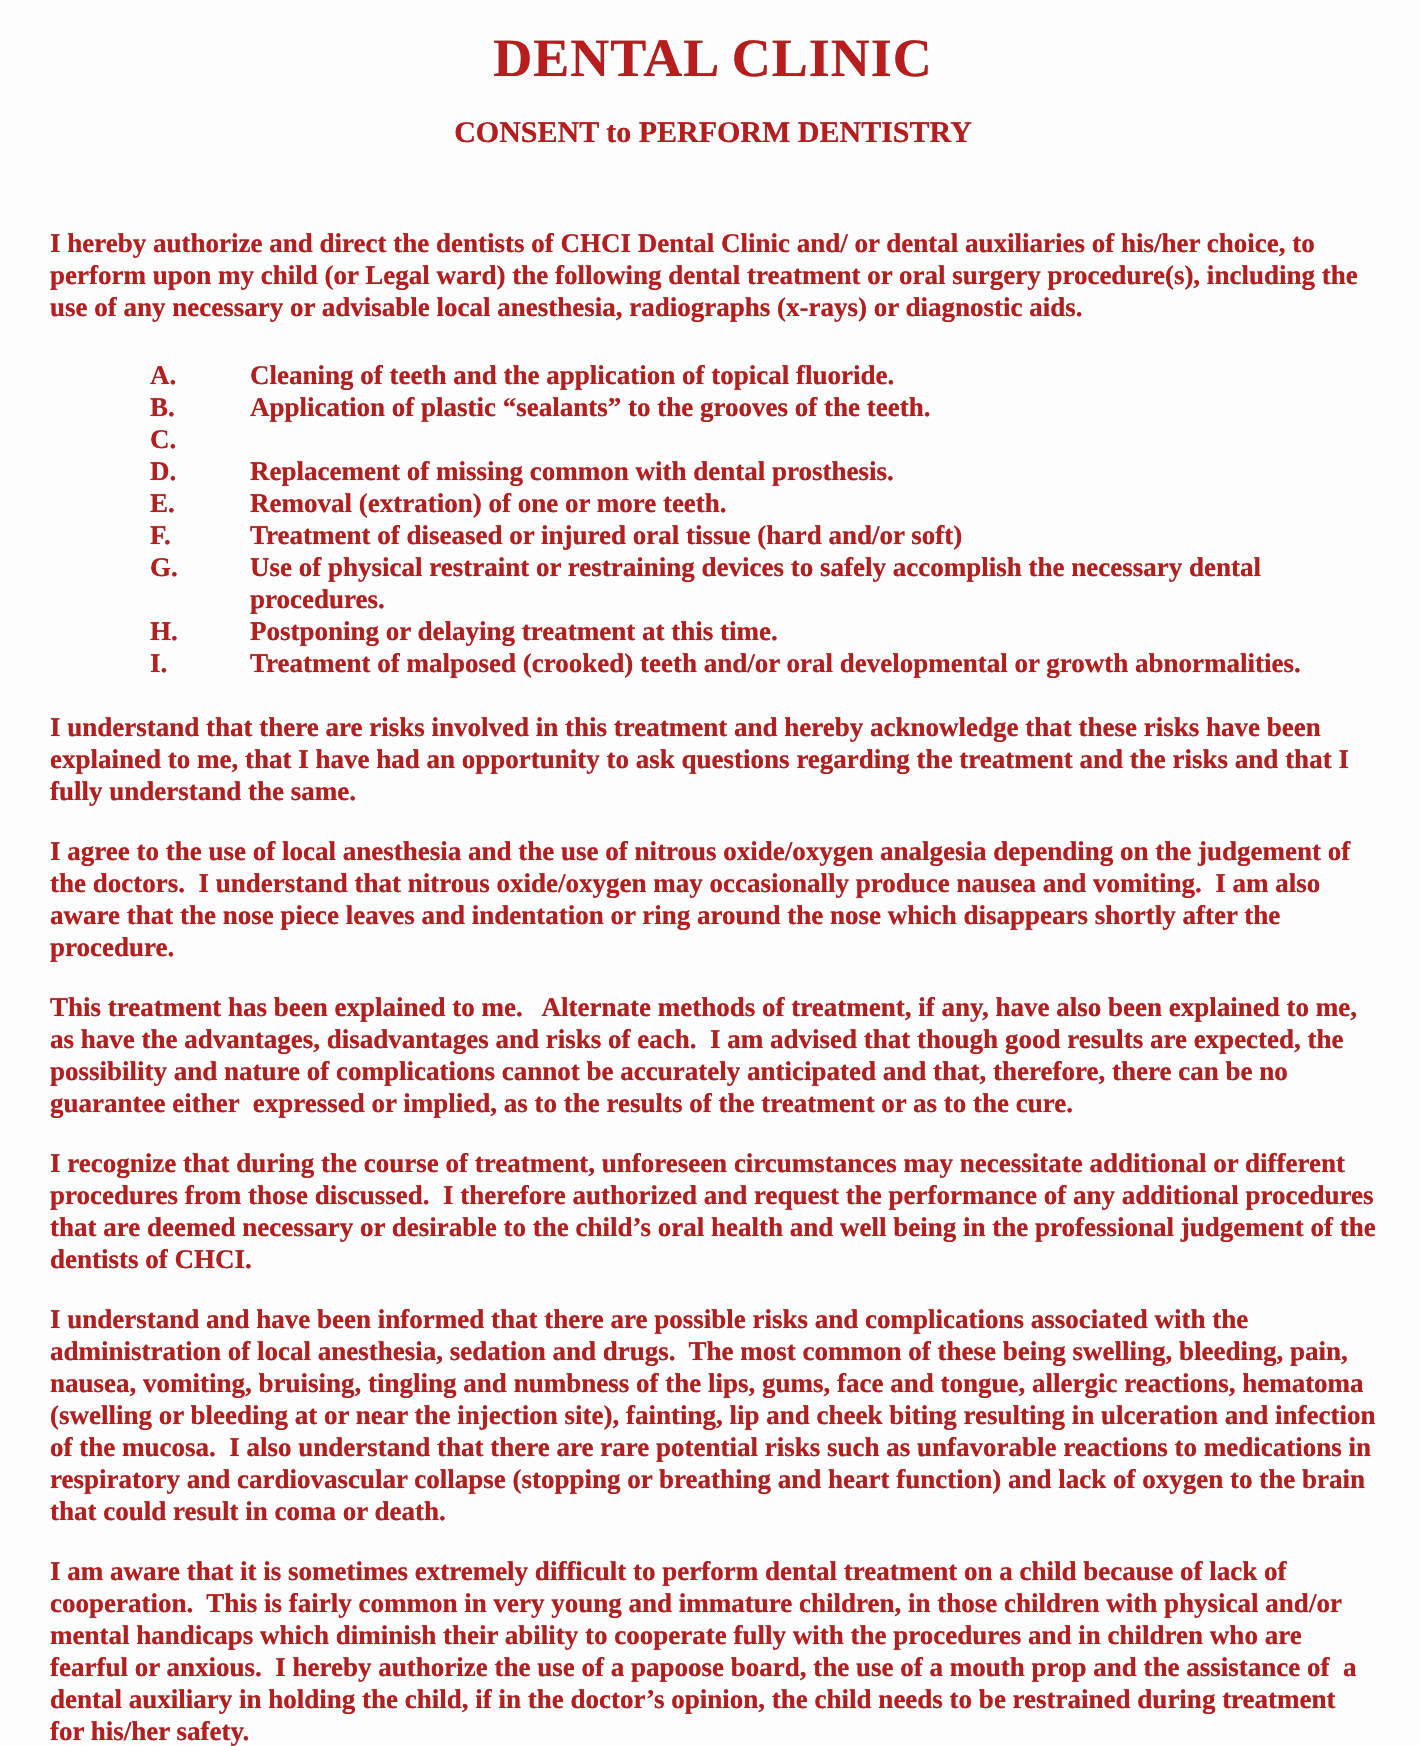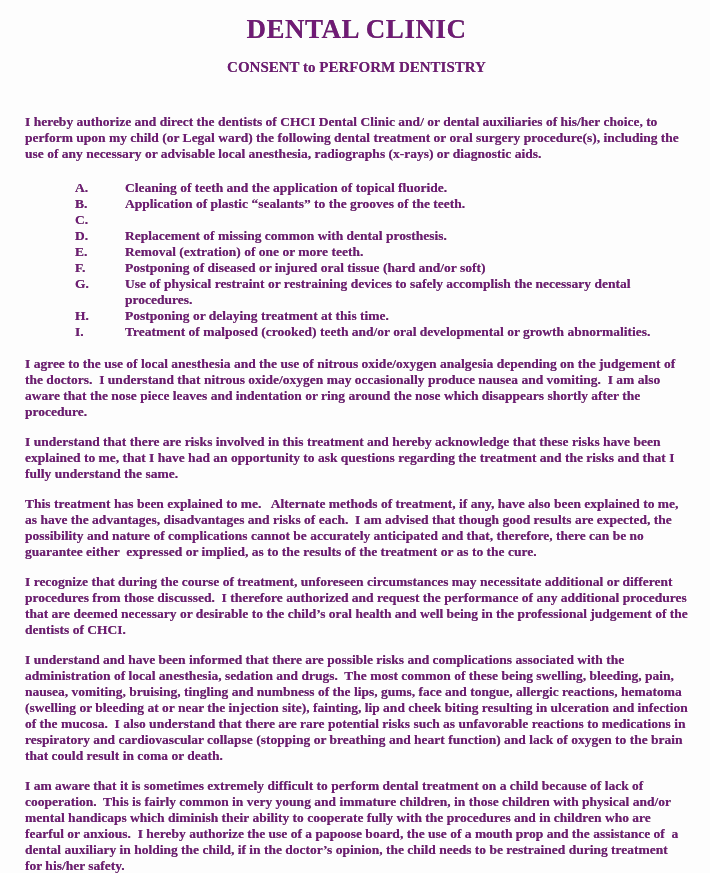--- a/index.html
+++ b/index.html
@@ -6,21 +6,21 @@
     margin: 0;
     padding: 0;
     background: #ffffff;
   }
   .page {
     position: relative;
     width: 710px;
     height: 873px;
     box-sizing: border-box;
     background: #fdfdfd;
-    color: #701a75;
+    color: #b91c1c;
     font-family: "Liberation Serif", "DejaVu Serif", serif;
     font-weight: bold;
     padding: 14px 22px 0 25px;
     overflow: hidden;
     text-shadow: 0 0 0.4px rgba(0,0,0,0.55);
   }
   .doc-title {
     margin: 0;
     text-align: center;
     font-size: 27px;
@@ -89,37 +89,37 @@
       <div class="procedure-row">
         <span class="procedure-letter">D.</span>
         <span class="procedure-text">Replacement of missing common with dental prosthesis.</span>
       </div>
       <div class="procedure-row">
         <span class="procedure-letter">E.</span>
         <span class="procedure-text">Removal (extration) of one or more teeth.</span>
       </div>
       <div class="procedure-row">
         <span class="procedure-letter">F.</span>
-        <span class="procedure-text">Postponing of diseased or injured oral tissue (hard and/or soft)</span>
+        <span class="procedure-text">Treatment of diseased or injured oral tissue (hard and/or soft)</span>
       </div>
       <div class="procedure-row">
         <span class="procedure-letter">G.</span>
         <span class="procedure-text">Use of physical restraint or restraining devices to safely accomplish the necessary dental procedures.</span>
       </div>
       <div class="procedure-row">
         <span class="procedure-letter">H.</span>
         <span class="procedure-text">Postponing or delaying treatment at this time.</span>
       </div>
       <div class="procedure-row">
         <span class="procedure-letter">I.</span>
         <span class="procedure-text">Treatment of malposed (crooked) teeth and/or oral developmental or growth abnormalities.</span>
       </div>
     </div>
 
+    <p class="para">I understand that there are risks involved in this treatment and hereby acknowledge that these risks have been explained to me, that I have had an opportunity to ask questions regarding the treatment and the risks and that I fully understand the same.</p>
     <p class="para">I agree to the use of local anesthesia and the use of nitrous oxide/oxygen analgesia depending on the judgement of the doctors.  I understand that nitrous oxide/oxygen may occasionally produce nausea and vomiting.  I am also aware that the nose piece leaves and indentation or ring around the nose which disappears shortly after the procedure.</p>
-    <p class="para">I understand that there are risks involved in this treatment and hereby acknowledge that these risks have been explained to me, that I have had an opportunity to ask questions regarding the treatment and the risks and that I fully understand the same.</p>
     <p class="para">This treatment has been explained to me.   Alternate methods of treatment, if any, have also been explained to me, as have the advantages, disadvantages and risks of each.  I am advised that though good results are expected, the possibility and nature of complications cannot be accurately anticipated and that, therefore, there can be no guarantee either  expressed or implied, as to the results of the treatment or as to the cure.</p>
     <p class="para">I recognize that during the course of treatment, unforeseen circumstances may necessitate additional or different procedures from those discussed.  I therefore authorized and request the performance of any additional procedures that are deemed necessary or desirable to the child’s oral health and well being in the professional judgement of the dentists of CHCI.</p>
     <p class="para">I understand and have been informed that there are possible risks and complications associated with the administration of local anesthesia, sedation and drugs.  The most common of these being swelling, bleeding, pain, nausea, vomiting, bruising, tingling and numbness of the lips, gums, face and tongue, allergic reactions, hematoma (swelling or bleeding at or near the injection site), fainting, lip and cheek biting resulting in ulceration and infection of the mucosa.  I also understand that there are rare potential risks such as unfavorable reactions to medications in respiratory and cardiovascular collapse (stopping or breathing and heart function) and lack of oxygen to the brain that could result in coma or death.</p>
     <p class="para">I am aware that it is sometimes extremely difficult to perform dental treatment on a child because of lack of cooperation.  This is fairly common in very young and immature children, in those children with physical and/or mental handicaps which diminish their ability to cooperate fully with the procedures and in children who are fearful or anxious.  I hereby authorize the use of a papoose board, the use of a mouth prop and the assistance of  a dental auxiliary in holding the child, if in the doctor’s opinion, the child needs to be restrained during treatment for his/her safety.</p>
 
   </div>
 </div>
 
 </body></html>

